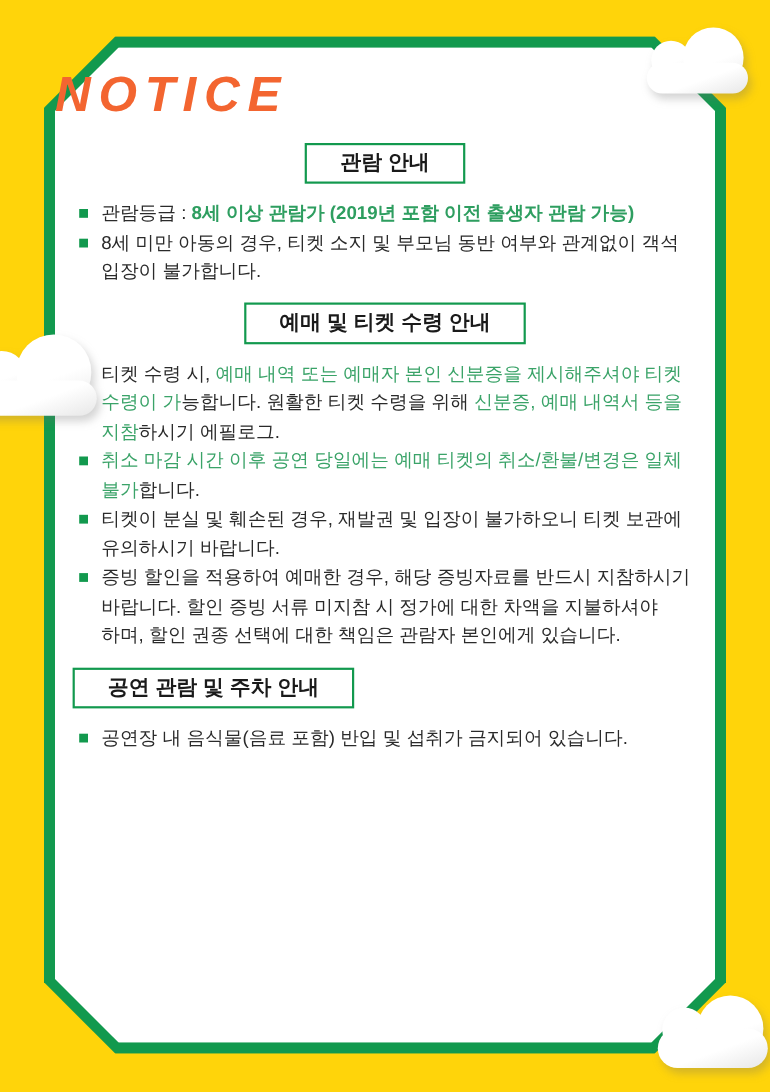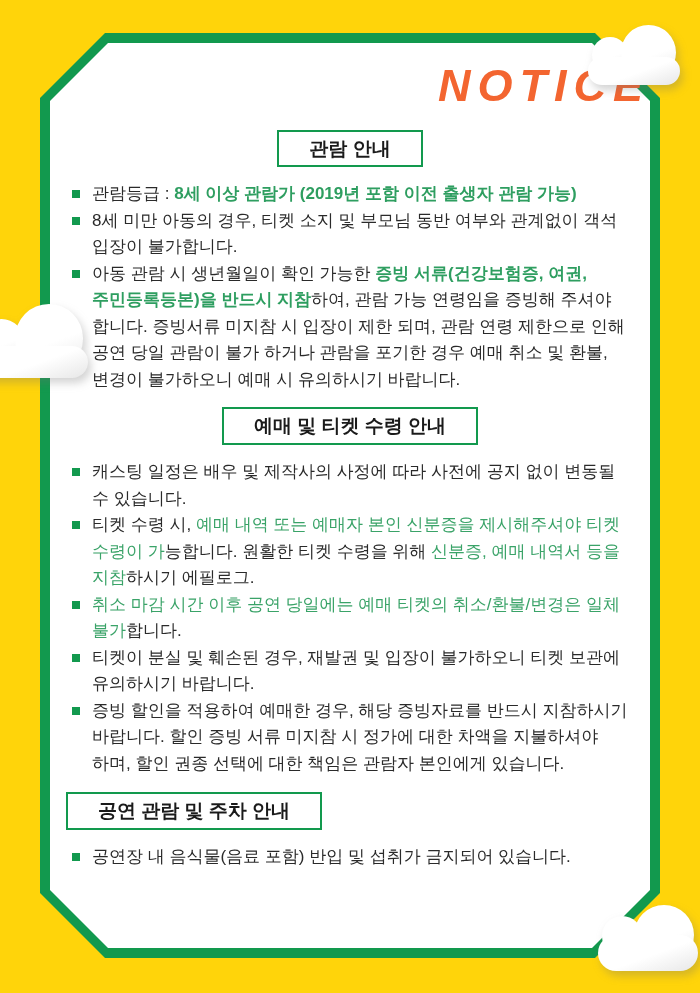--- a/index.html
+++ b/index.html
@@ -18,21 +18,21 @@
   .panel-inner {
     position:absolute; inset:10px; background:#ffffff;
     clip-path: polygon(58px 0, calc(100% - 58px) 0, 100% 58px, 100% calc(100% - 58px),
                        calc(100% - 58px) 100%, 58px 100%, 0 calc(100% - 58px), 0 58px);
   }
   .content {
     position:absolute; left:50px; top:43px; width:600px; z-index:3;
     color: var(--text, #2A2A2A);
   }
   .title {
-    margin:14px 0 0 0; text-align:right;
+    margin:14px 0 0 0; text-align:left;
     font-size:45px; line-height:1.3; font-style:italic; font-weight:800;
     letter-spacing:7px; color: var(--title-orange, #F36530);
   }
   .sec-header {
     display:block; width:-moz-fit-content; width:fit-content;
     margin:14px auto 12px auto; padding:5px 30px;
     border:2px solid var(--border-green, #12994E);
     font-size:19px; line-height:1.25; font-weight:700; color:#1a1a1a;
     text-align:center; background:#fff;
   }
@@ -85,28 +85,26 @@
 </div>
 
 <div class="content">
   <h1 class="title">NOTICE</h1>
 
   <section class="sec">
     <div class="sec-header">관람 안내</div>
     <ul class="list">
         <li><span>관람등급 : </span><span class="hl-bold">8세 이상 관람가 (2019년 포함 이전 출생자 관람 가능)</span></li>
         <li><span>8세 미만 아동의 경우, 티켓 소지 및 부모님 동반 여부와 관계없이 객석 입장이 불가합니다.</span></li>
-        <li><span>아동 관람 시 생년월일이 확인 가능한 </span><span class="hl-bold">증빙 서류(건강보험증, 여권, 주민등록등본)을 반드시 지참</span><span>하여, 관람 가능 연령임을 증빙해 주셔야 합니다.  증빙서류 미지참 시 입장이 제한 되며, 관람 연령 제한으로 인해 공연 당일 관람이 불가 하거나 관람을 포기한 경우 예매 취소 및 환불, 변경이 불가하오니 예매 시 유의하시기 바랍니다.</span></li>
       </ul>
   </section>
 
   <section class="sec">
     <div class="sec-header">예매 및 티켓 수령 안내</div>
     <ul class="list">
-        <li><span>캐스팅 일정은 배우 및 제작사의 사정에 따라 사전에 공지 없이 변동될 수 있습니다.</span></li>
         <li><span>티켓 수령 시, </span><span class="hl">예매 내역 또는 예매자 본인 신분증을 제시해주셔야 티켓 수령이 가</span><span>능합니다. 원활한 티켓 수령을 위해 </span><span class="hl">신분증, 예매 내역서 등을 지참</span><span>하시기 에필로그.</span></li>
         <li><span class="hl">취소 마감 시간 이후 공연 당일에는 예매 티켓의 취소/환불/변경은 일체 불가</span><span>합니다.</span></li>
         <li><span>티켓이 분실 및 훼손된 경우, 재발권 및 입장이 불가하오니 티켓 보관에 유의하시기 바랍니다.</span></li>
         <li><span>증빙 할인을 적용하여 예매한 경우, 해당 증빙자료를 반드시 지참하시기 바랍니다. 할인 증빙 서류 미지참 시 정가에 대한 차액을 지불하셔야 하며, 할인 권종 선택에 대한 책임은 관람자 본인에게 있습니다.</span></li>
       </ul>
   </section>
 
   <section class="sec">
     <div class="sec-header">공연 관람 및 주차 안내</div>
     <ul class="list">

